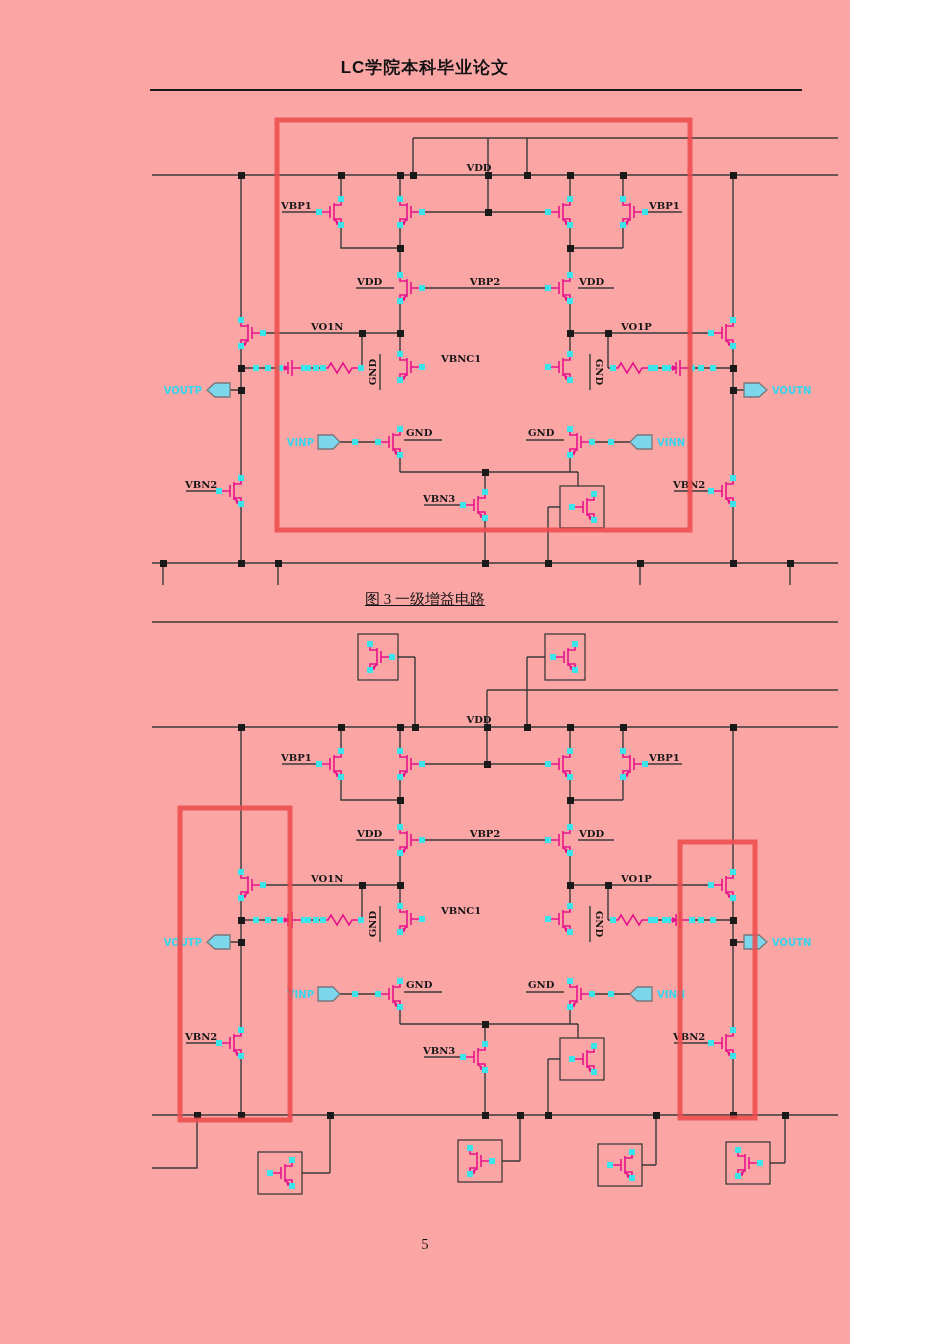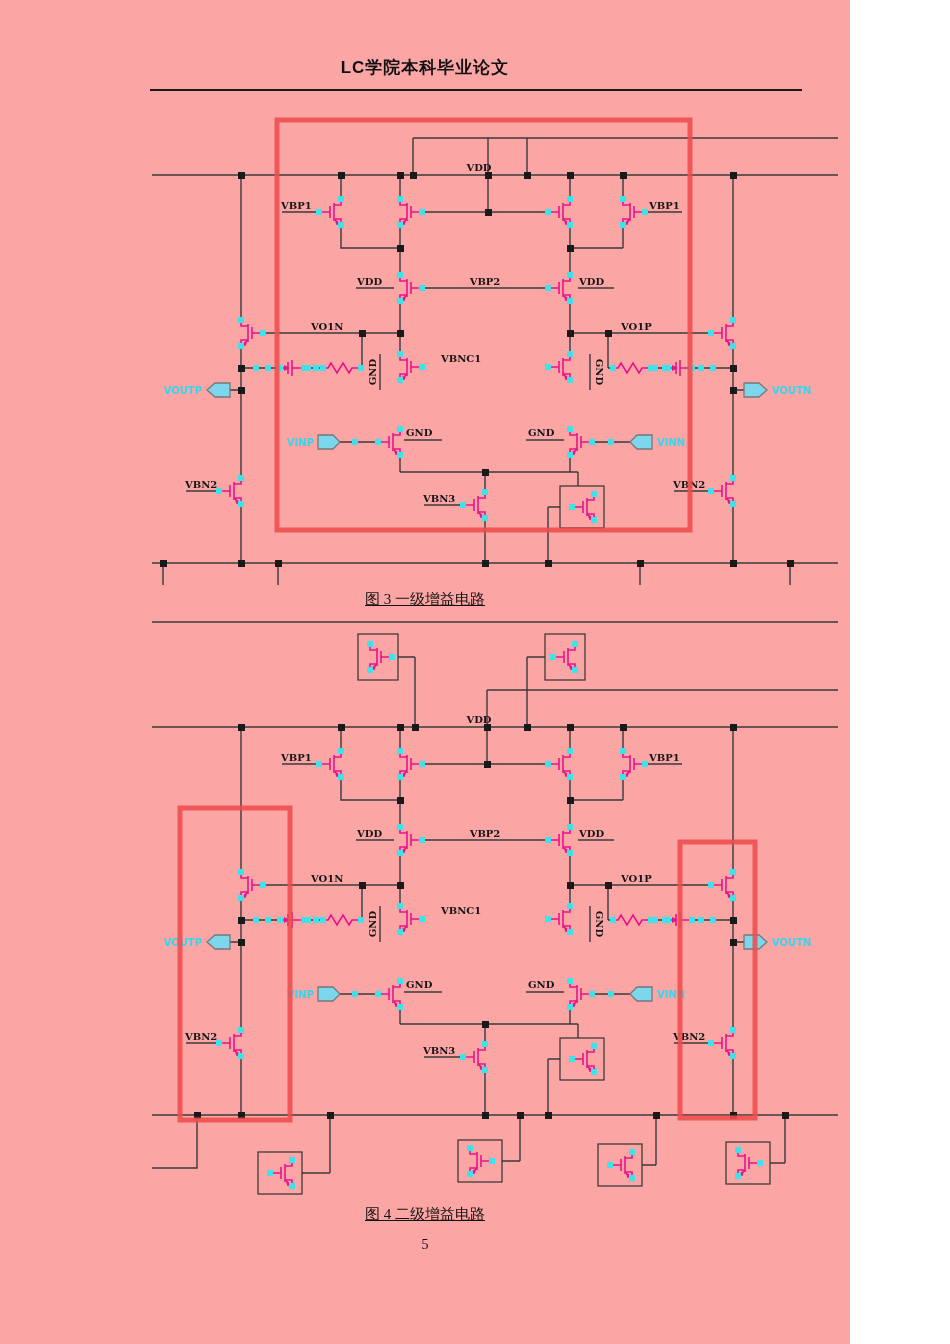--- a/index.html
+++ b/index.html
@@ -267,15 +267,14 @@
       <text class="lbl" x="185" y="1040">VBN2</text>
       <text class="lbl" x="423" y="1054">VBN3</text>
       <text class="lbl" x="673" y="1040">VBN2</text>
 
       <rect class="hl" x="180" y="808" width="110" height="312"></rect>
       <rect class="hl" x="680" y="842" width="75" height="276"></rect>
     </g>
   </svg>
 
   <div class="cap cap3">图 3 一级增益电路</div>
-  <div class="cap cap4">图 4 二级增益电路</div>
   <div class="pagenum">5</div>
 </div>
 
 </body></html>

